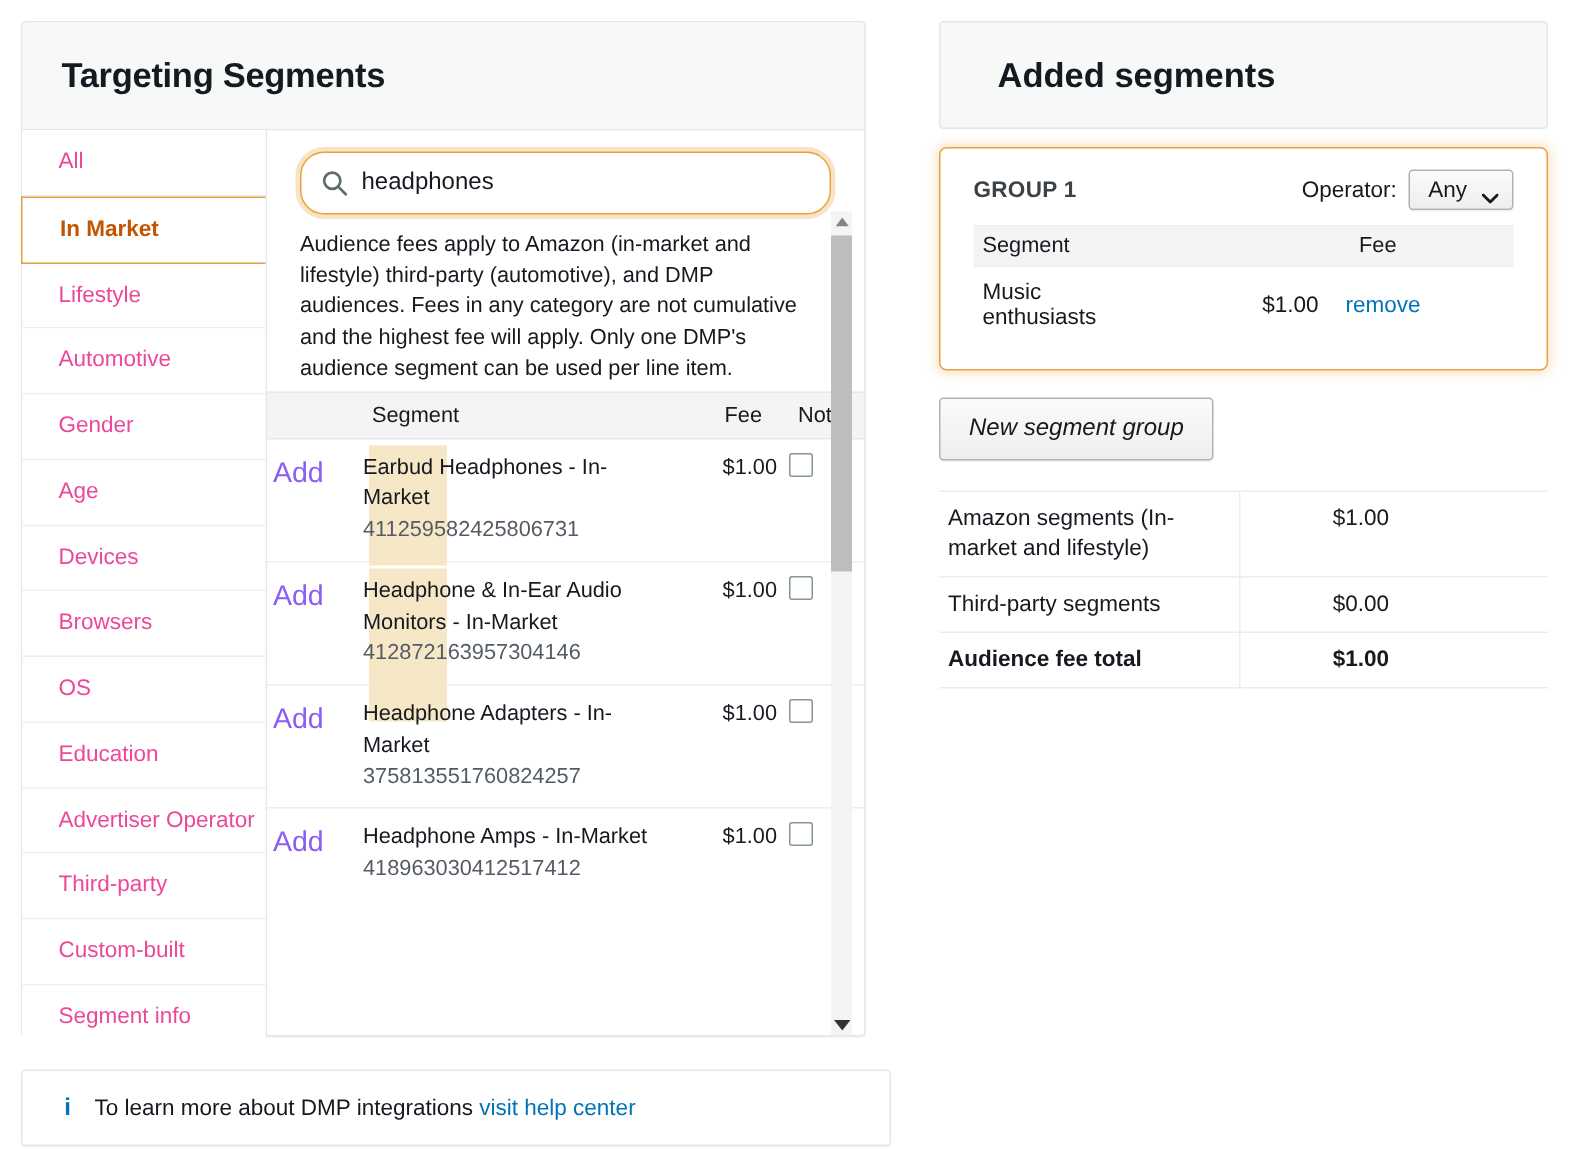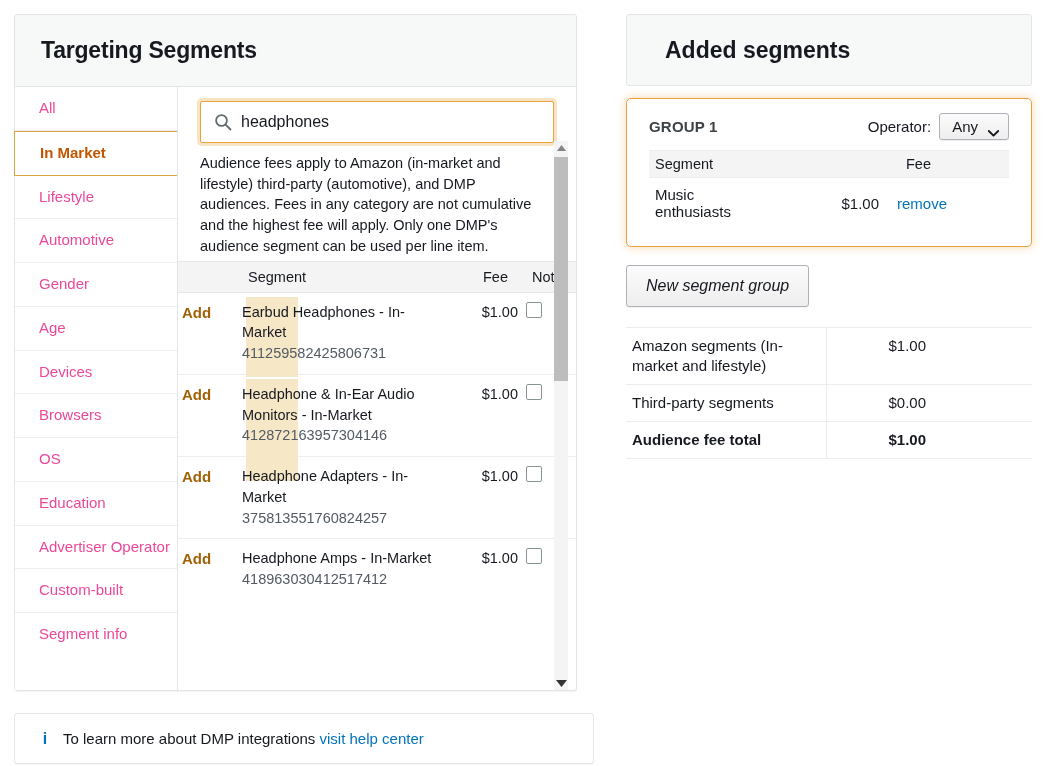--- a/index.html
+++ b/index.html
@@ -72,21 +72,21 @@
     flex: 1;
     padding: 14px 0 0 0;
     position: relative;
     overflow: hidden;
   }
   .search-wrap { padding: 0 22px 0 22px; }
   .search-box {
     display: flex; align-items: center;
     height: 42px;
     border: 1px solid #e8a33d;
-    border-radius: 2px;
+    border-radius: 16px;
     background: #ffffff;
     padding: 0 12px;
     box-shadow: 0 0 0 3px rgba(232,163,61,0.30);
   }
   .search-icon { width: 20px; height: 20px; flex: 0 0 20px; margin-right: 8px; }
   .search-icon svg { display:block; }
   .search-input {
     border: none; outline: none;
     font-family: "Liberation Sans", sans-serif;
     font-size: 16px; color: #16191f;
@@ -123,21 +123,21 @@
 
   .seg-table tbody td {
     padding: 9px 4px 10px 4px;
     font-size: 14.5px;
     vertical-align: top;
     border-bottom: 1px solid #eceef0;
     line-height: 1.43;
   }
   .seg-table tbody tr:last-child td { border-bottom: none; }
   .td-add { padding-left: 12px; }
-  .add-link { color: #a16207; cursor: pointer; font-size: 15px; font-weight: bold; }
+  .add-link { color: #8b5cf6; cursor: pointer; font-size: 19px; }
   .td-seg { padding-left: 10px; position: relative; }
   .seg-name { color: #16191f; }
   .seg-id { color: #545b64; }
   .hl {
     position: absolute; left: 8px; top: 4px;
     background: #f6e7c6;
     z-index: 0;
     pointer-events: none;
   }
   .td-seg .txt { position: relative; z-index: 1; }
@@ -297,20 +297,21 @@
           <div class="nav-item active"><span>In Market</span></div>
           <div class="nav-item"><span>Lifestyle</span></div>
           <div class="nav-item"><span>Automotive</span></div>
           <div class="nav-item"><span>Gender</span></div>
           <div class="nav-item"><span>Age</span></div>
           <div class="nav-item"><span>Devices</span></div>
           <div class="nav-item"><span>Browsers</span></div>
           <div class="nav-item"><span>OS</span></div>
           <div class="nav-item"><span>Education</span></div>
           <div class="nav-item"><span>Advertiser Operator</span></div>
+          <div class="nav-item"><span>Third-party</span></div>
           <div class="nav-item"><span>Custom-built</span></div>
           <div class="nav-item no-border"><span>Segment info</span></div>
         </div>
 
       <div class="content">
 
         <div class="search-wrap">
           <div class="search-box">
             <span class="search-icon">
               <svg viewBox="0 0 20 20" width="20" height="20" fill="none" stroke="#5f6b6d" stroke-width="1.8">

